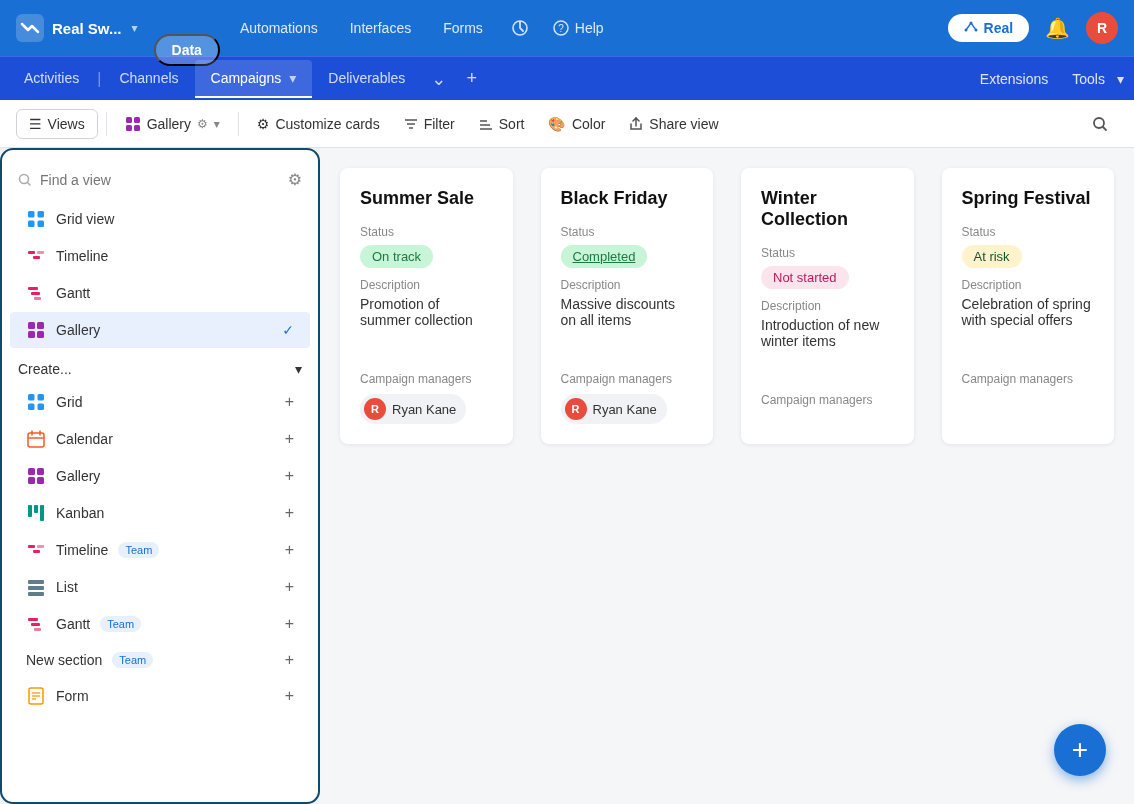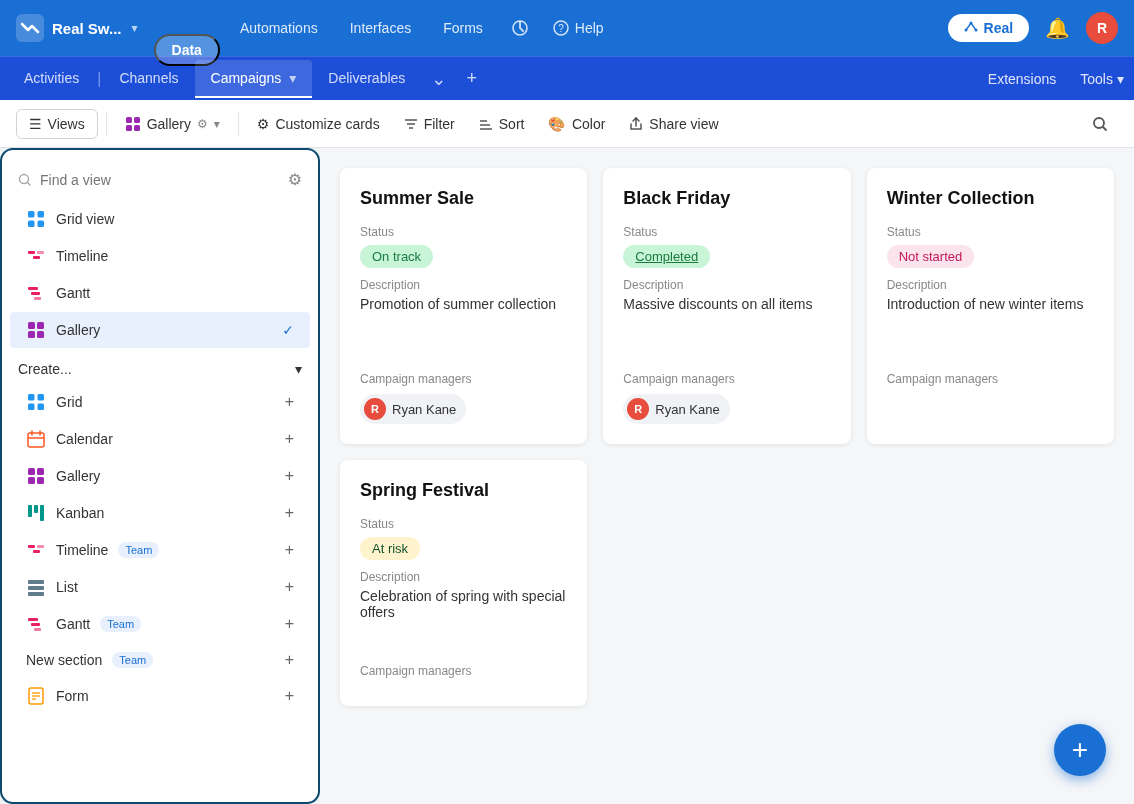--- a/index.html
+++ b/index.html
@@ -79,21 +79,21 @@
       color: white;
       background: rgba(255,255,255,0.15);
       border-bottom: 2px solid white;
       border-radius: 4px 4px 0 0;
     }
     .tab-separator { color: rgba(255,255,255,0.4); padding: 0 2px; }
     .tab-more { color: rgba(255,255,255,0.8); padding: 8px 10px; cursor: pointer; font-size: 18px; }
     .tab-plus { color: rgba(255,255,255,0.8); padding: 8px 10px; cursor: pointer; font-size: 18px; }
     .right-tabs { margin-left: auto; display: flex; align-items: center; }
     .extensions-btn { color: rgba(255,255,255,0.85); font-size: 14px; padding: 8px 14px; cursor: pointer; }
-    .tools-btn { color: rgba(255,255,255,0.85); font-size: 14px; padding: 8px 10px; cursor: pointer; display: flex; align-items: center; gap: 4px; }
+    .tools-btn { color: rgba(255,255,255,0.85); font-size: 14px; padding: 8px 10px; cursor: pointer; display: flex; align-items: center; gap: 12px; }
 
     
     .toolbar {
       background: white;
       display: flex;
       align-items: center;
       height: 48px;
       padding: 0 16px;
       gap: 4px;
       border-bottom: 1px solid #e0e4e8;
@@ -203,22 +203,22 @@
 
     
     .gallery-area {
       flex: 1;
       overflow-y: auto;
       padding: 20px;
       background: #f5f6f8;
     }
     .gallery-grid {
       display: grid;
-      grid-template-columns: 1fr 1fr 1fr;
-      gap: 16px;
+      grid-template-columns: 1fr 1fr 1fr 1fr;
+      gap: 28px;
     }
     .gallery-card {
       background: white;
       border-radius: 8px;
       padding: 20px;
       box-shadow: 0 1px 4px rgba(0,0,0,0.08);
     }
     .card-title {
       font-size: 18px;
       font-weight: 600;

